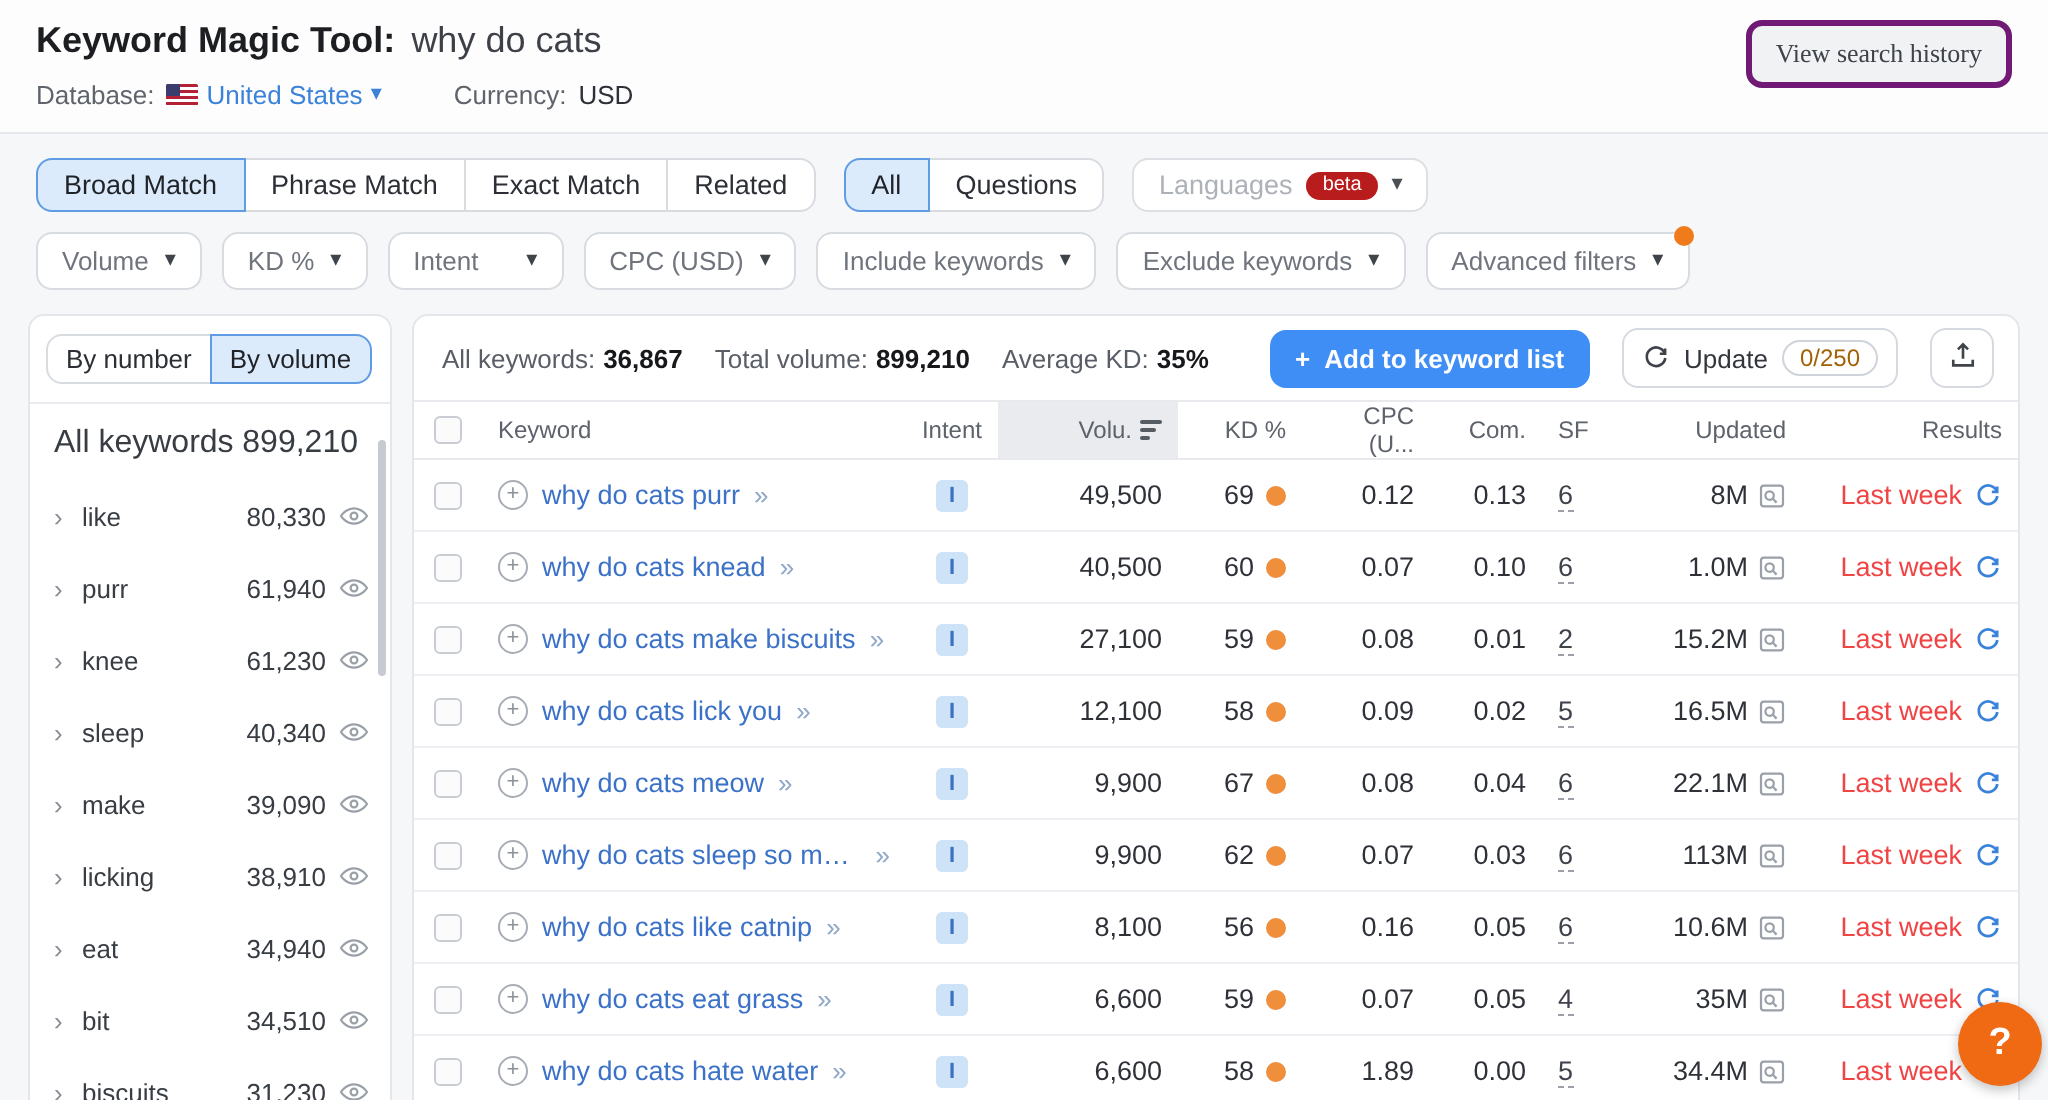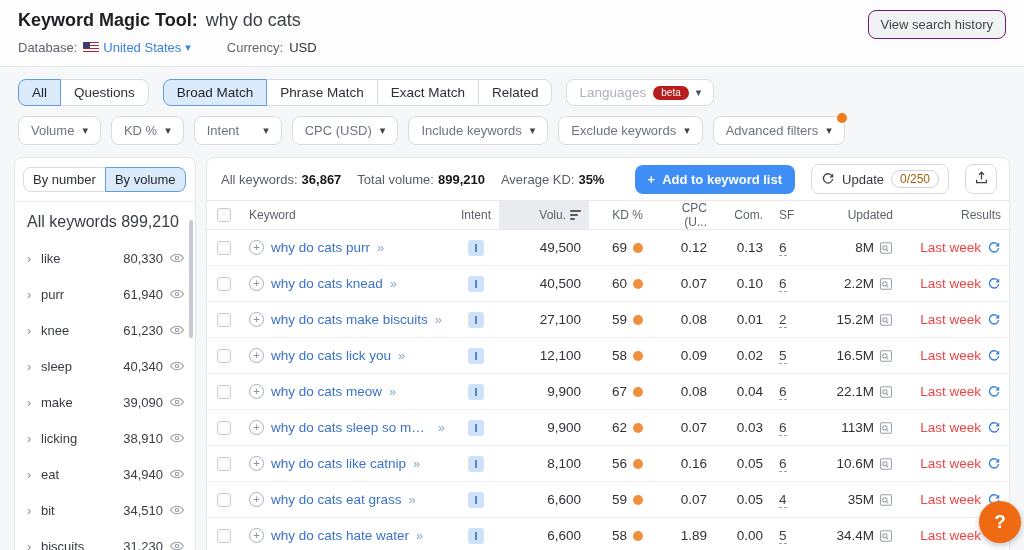--- a/index.html
+++ b/index.html
@@ -14,22 +14,22 @@
   .title { font-size:18px; font-weight:bold; color:#1c1e22; }
   .query { font-size:18px; color:#3d4046; }
   .meta-row { display:flex; align-items:center; gap:6px; font-size:13px; }
   .meta-label { color:#5f646c; }
   .meta-value-dark { color:#2e3138; }
   .db-link { color:#3b82d9; display:inline-flex; align-items:center; gap:4px; cursor:pointer; }
   .chev { font-size:11px; line-height:1; }
   .flag { display:inline-block; width:16px; height:11px; border-radius:1px;
     background:repeating-linear-gradient(#b22234 0 1.5px, #ffffff 1.5px 3px); position:relative; overflow:hidden; }
   .flag::before { content:""; position:absolute; left:0; top:0; width:7px; height:6px; background:#3c3b6e; }
-  .history-btn { position:absolute; right:18px; top:10px; background:#f1f2f4; border:1px solid #701a75;
-    border-radius:8px; padding:6px 12px; font-size:13px; color:#3f434a; cursor:pointer; }
+  .history-btn { position:absolute; right:18px; top:10px; background:#f1f2f4; border:3px solid #701a75;
+    border-radius:8px; padding:6px 12px; font-size:13px; color:#3f434a; cursor:pointer;font-family:Liberation Serif, serif; }
   .meta-gap { width:24px; }
   
   .tabs-row { display:flex; align-items:center; gap:14px; margin:12px 18px 0; }
   .seg { display:inline-flex; }
   .seg-item { background:#fff; border:1px solid #d8dce1; padding:5px 13px; font-size:13.5px; color:#2c2f35;
     margin-left:-1px; cursor:pointer; position:relative; }
   .seg-item:first-child { margin-left:0; border-top-left-radius:8px; border-bottom-left-radius:8px; }
   .seg-item:last-child { border-top-right-radius:8px; border-bottom-right-radius:8px; }
   .seg-item.sel { background:#dcebfb; border-color:#5f9ce3; color:#1f2227; z-index:1; }
   .lang-pill { display:inline-flex; align-items:center; gap:7px; border:1px solid #dcdfe4; border-radius:8px;
@@ -123,28 +123,28 @@
       </span>
       <span class="meta-gap"></span>
       <span class="meta-label">Currency:</span>
       <span class="meta-value-dark">USD</span>
     </div>
     <button class="history-btn">View search history</button>
   </div>
 
   <div class="tabs-row">
     <div class="seg">
-      <div class="seg-item sel">All</div>
-      <div class="seg-item">Questions</div>
-    </div>
-    <div class="seg">
       <div class="seg-item sel">Broad Match</div>
       <div class="seg-item">Phrase Match</div>
       <div class="seg-item">Exact Match</div>
       <div class="seg-item">Related</div>
+    </div>
+    <div class="seg">
+      <div class="seg-item sel">All</div>
+      <div class="seg-item">Questions</div>
     </div>
     <div class="lang-pill">
       <span>Languages</span>
       <span class="beta-badge">beta</span>
       <span class="chev">▾</span>
     </div>
   </div>
 
   <div class="filters-row">
     <div class="filter-pill">
@@ -421,21 +421,21 @@
             <div class="cell t-right kd-cell">
               <span>60</span>
               <span class="kd-dot"></span>
             </div>
             <div class="cell t-right">0.07</div>
             <div class="cell t-right">0.10</div>
             <div class="cell">
               <span class="sf-link">6</span>
             </div>
             <div class="cell t-right res-cell">
-              <span>2.2M</span>
+              <span>1.0M</span>
               <span class="serp-icon">
                 <svg width="14" height="14" viewBox="0 0 14 14">
                   <rect x="1.5" y="1.8" width="11" height="10.4" rx="1.5" fill="none" stroke="currentColor" stroke-width="1.1"></rect>
                   <circle cx="5.8" cy="6.8" r="2.1" fill="none" stroke="currentColor" stroke-width="1.1"></circle>
                   <path d="M7.4 8.4l1.9 1.9" stroke="currentColor" stroke-width="1.1"></path>
                 </svg>
               </span>
             </div>
             <div class="cell t-right upd-cell">
               <span>Last week</span>

